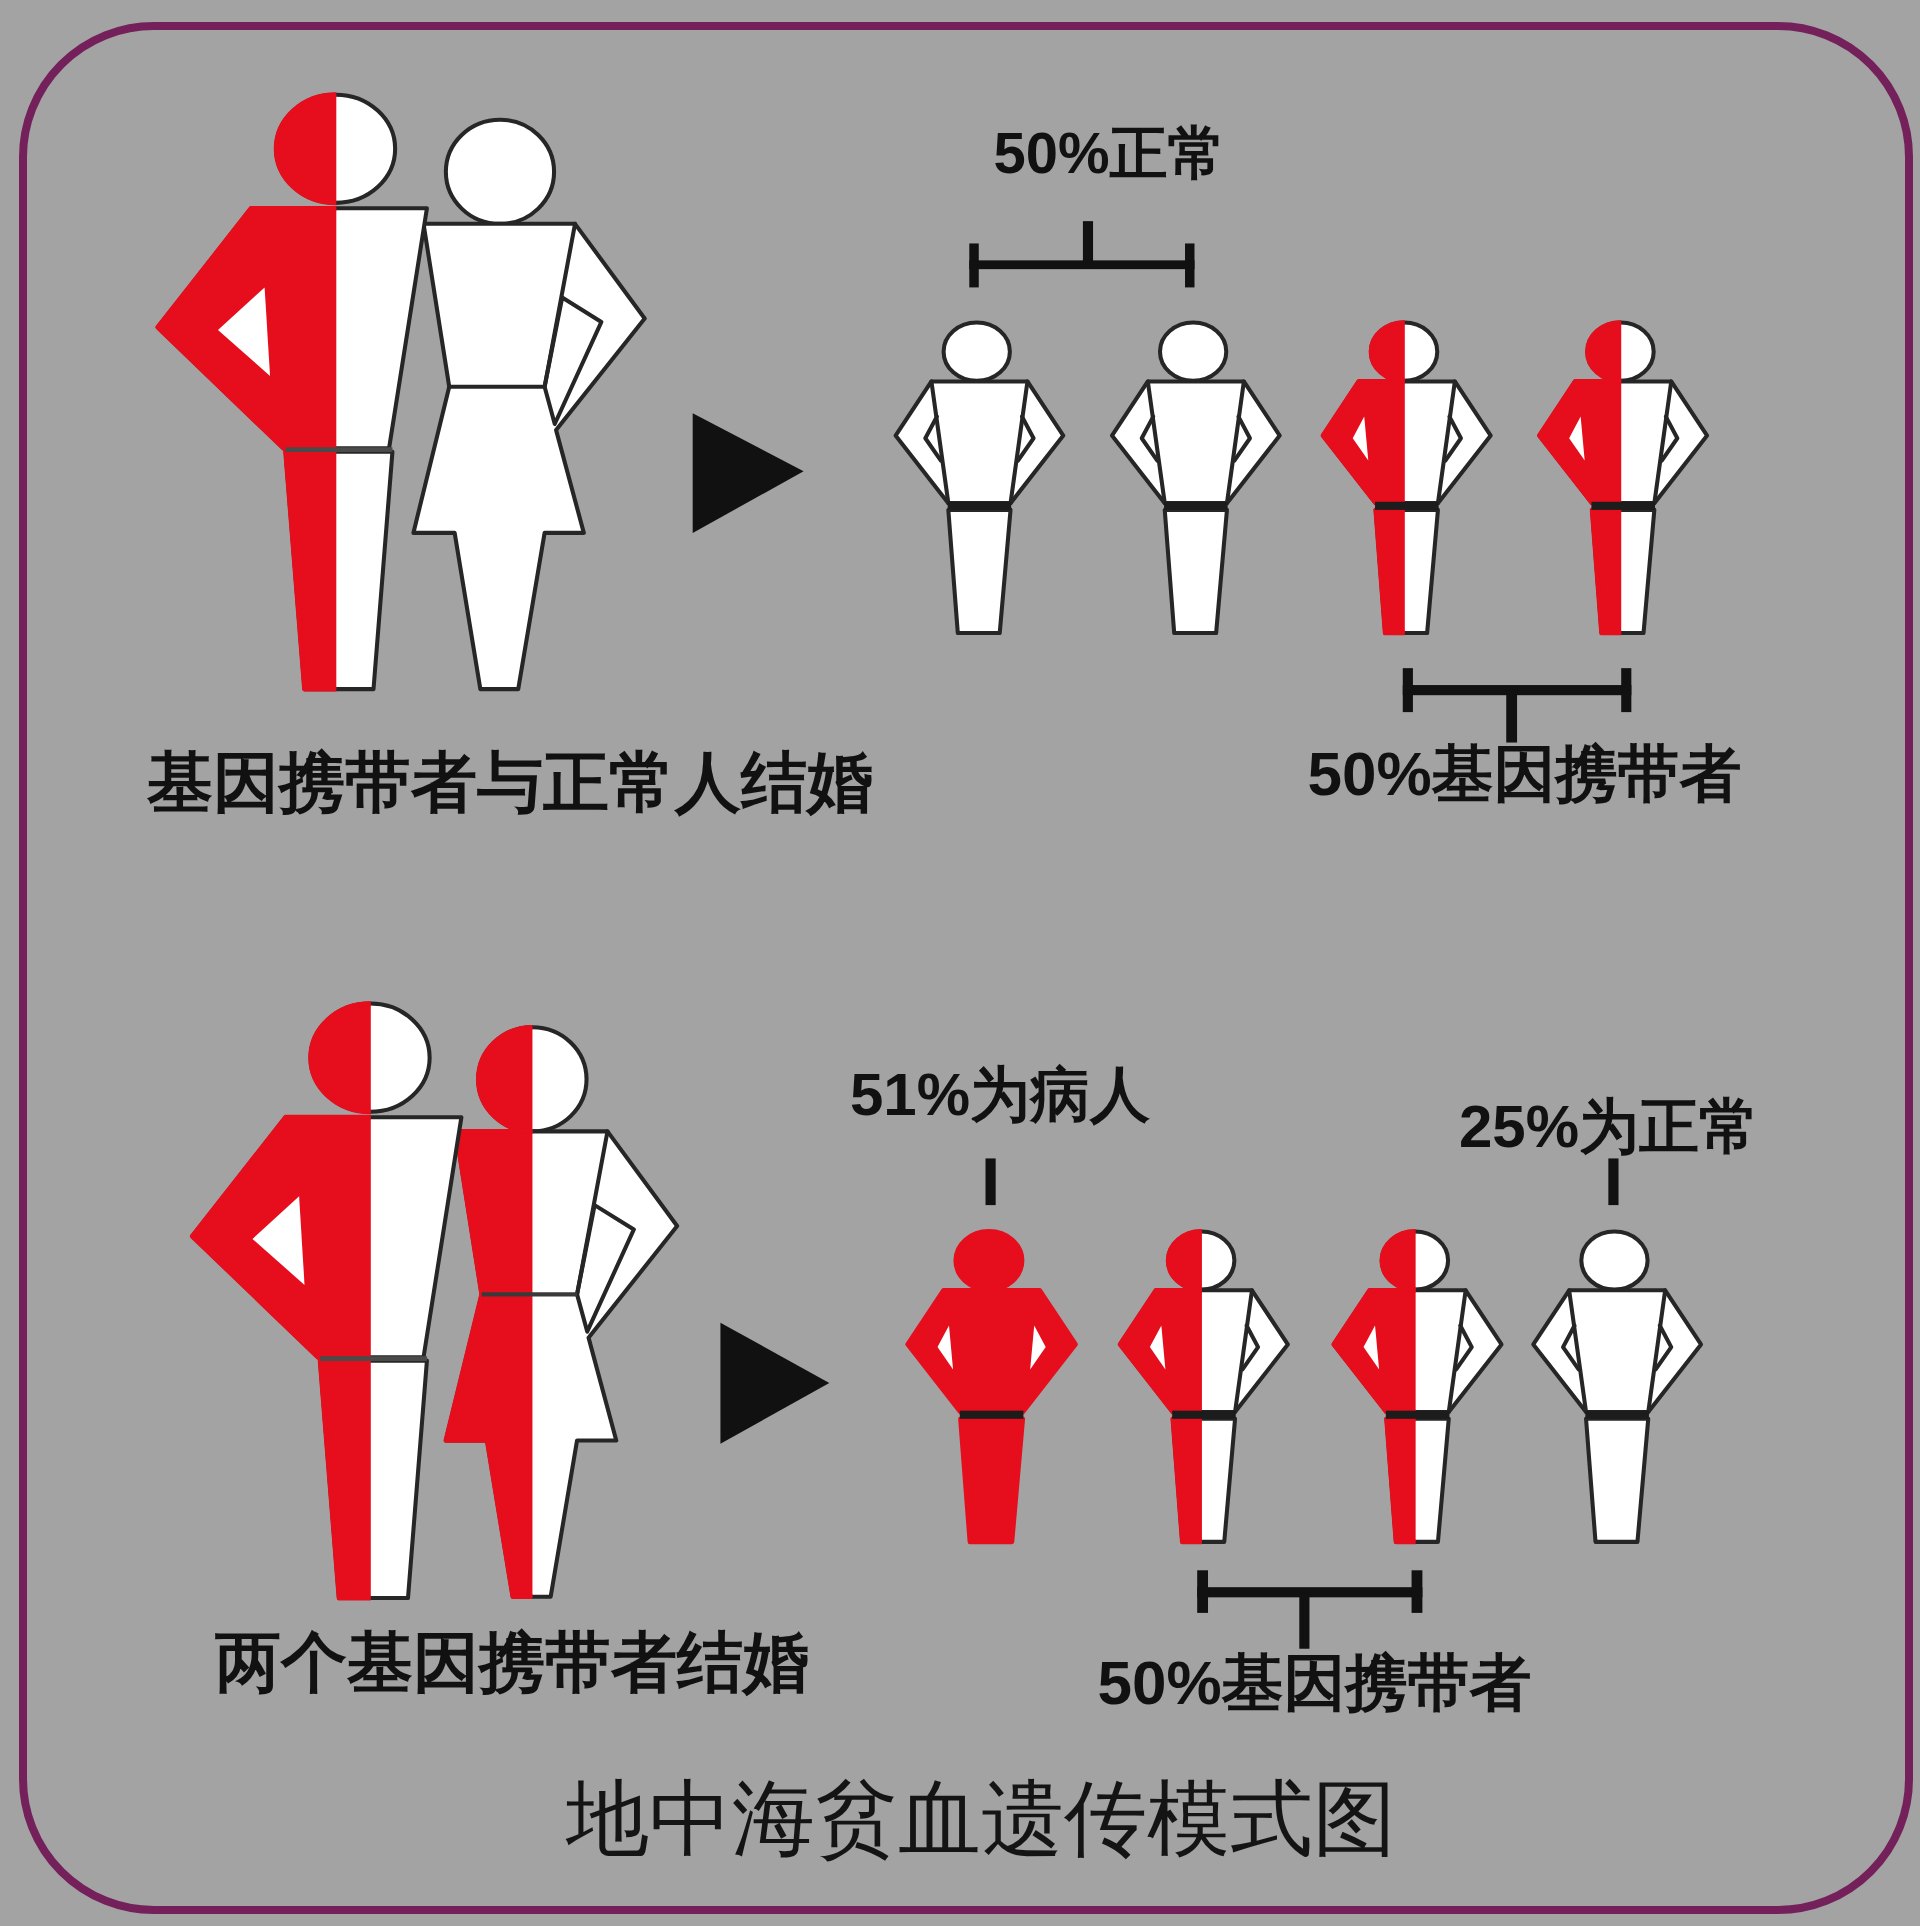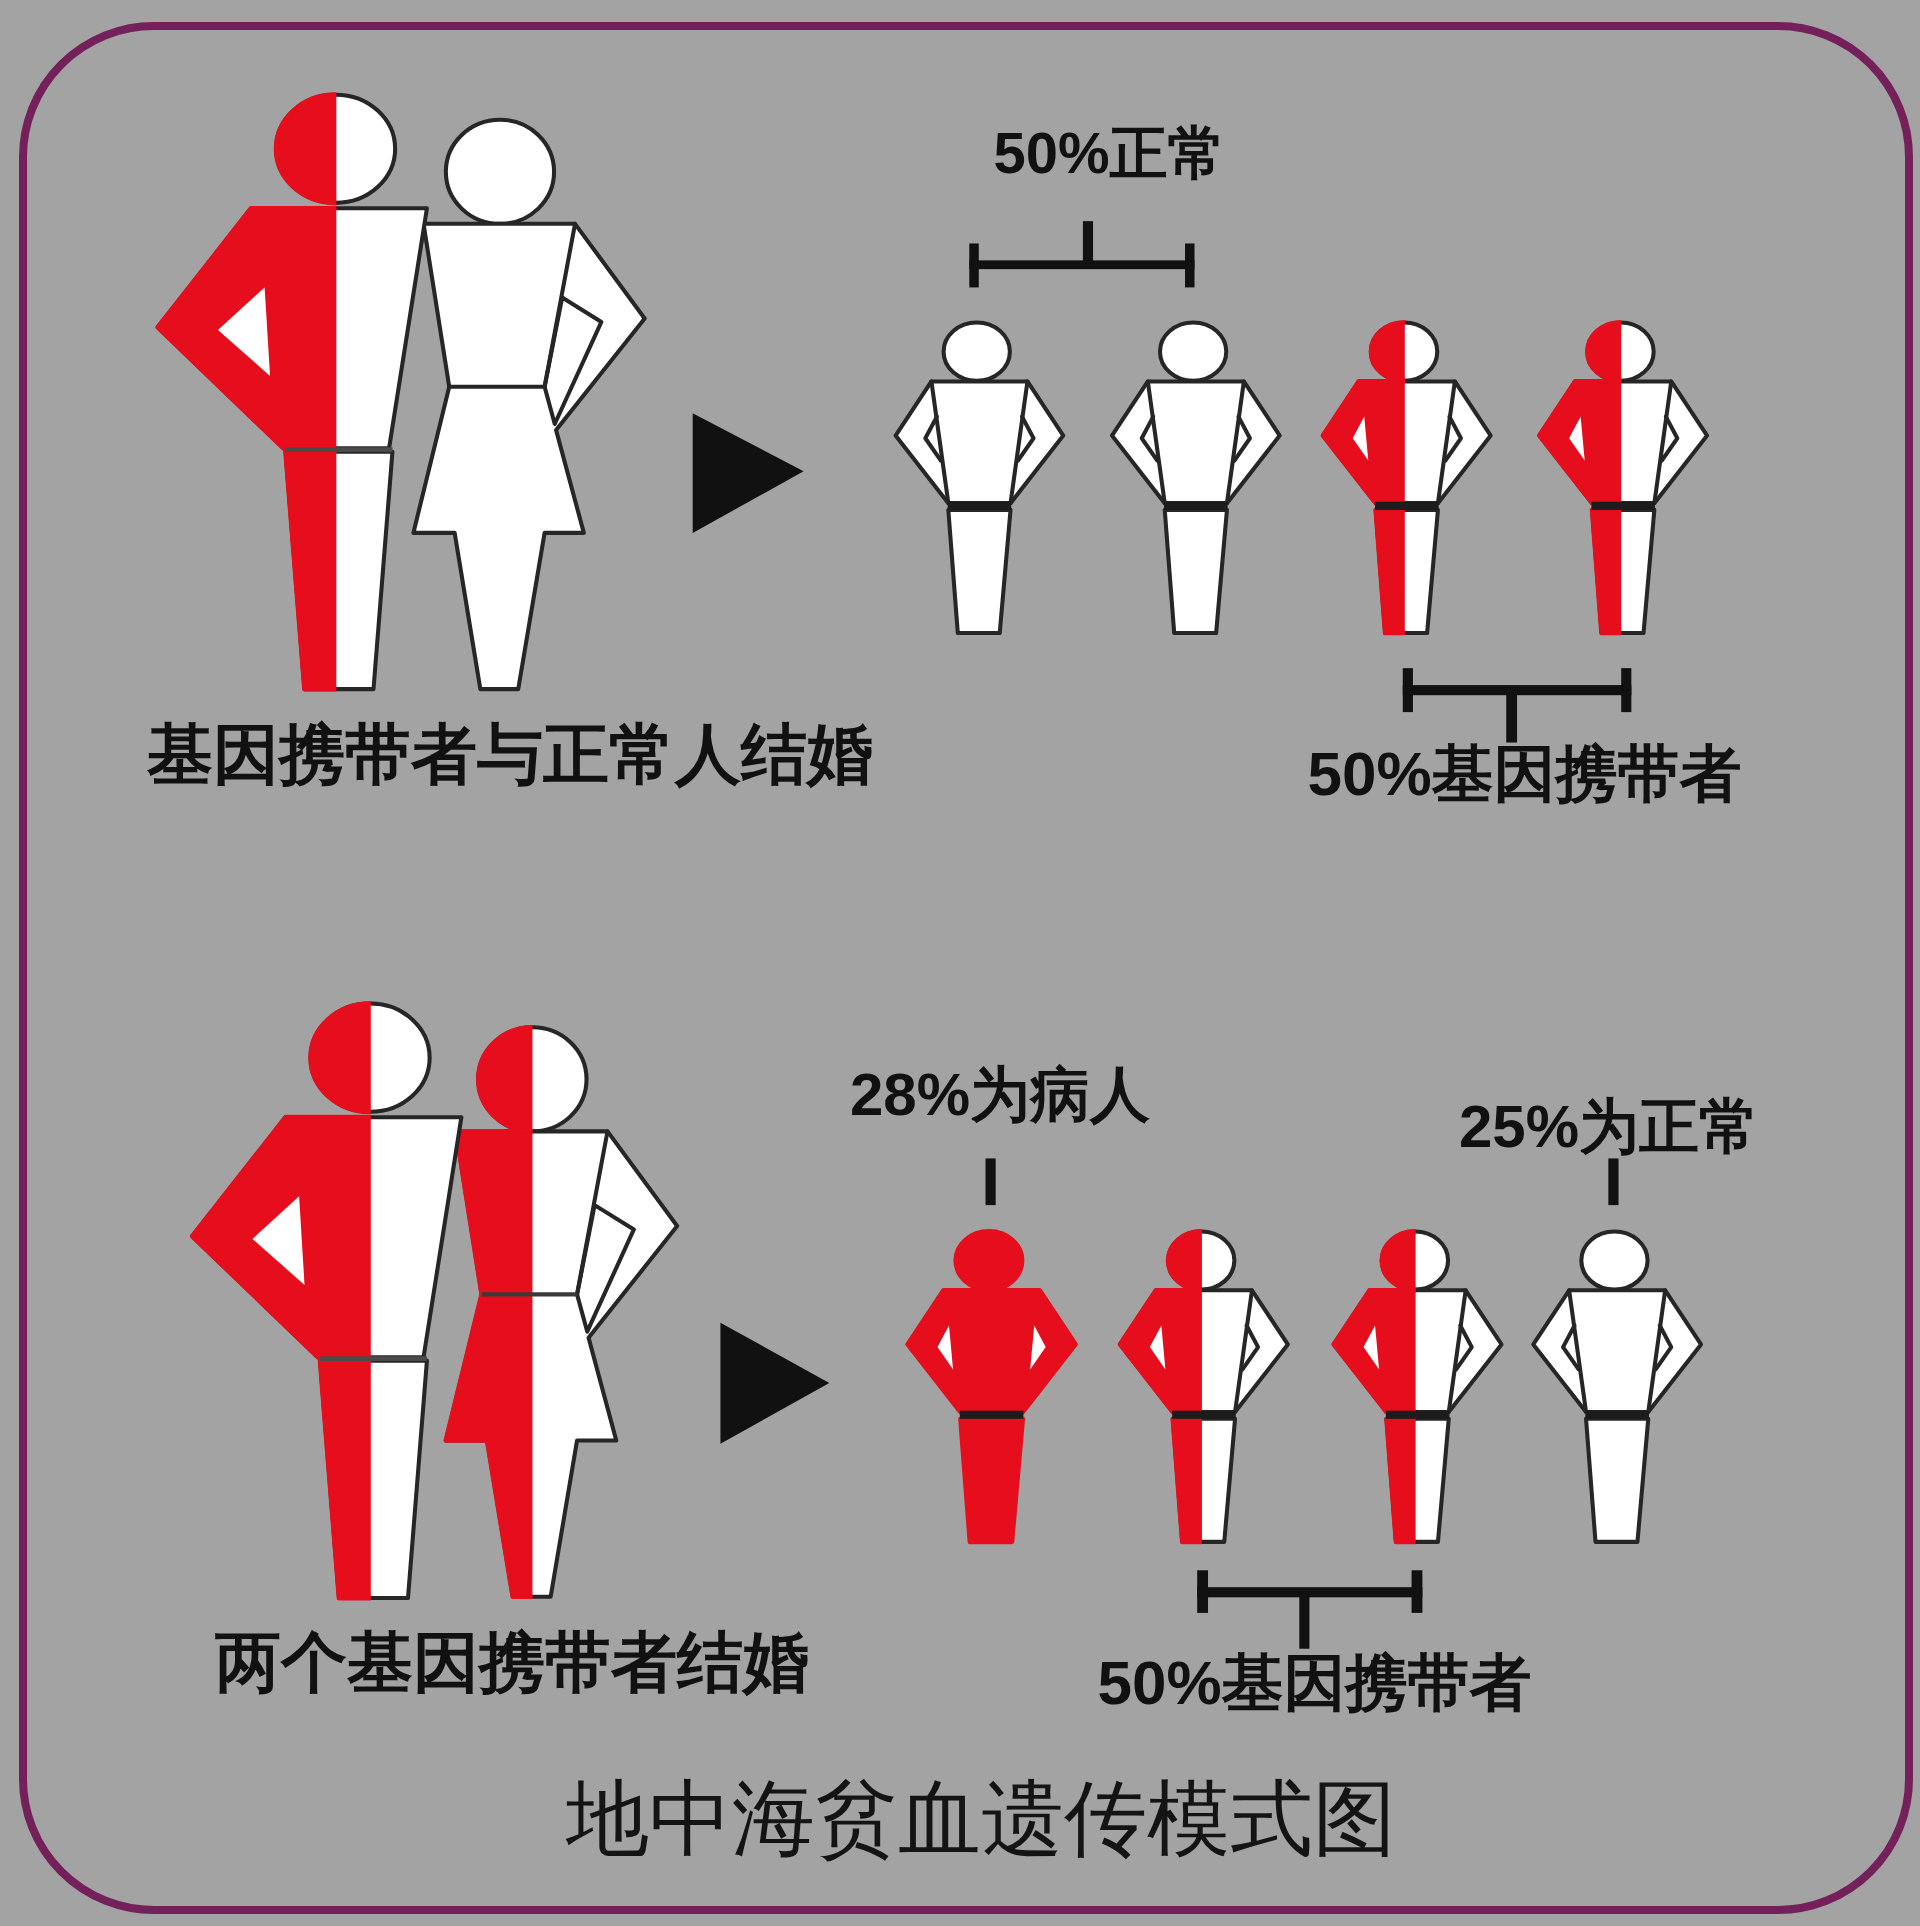--- a/index.html
+++ b/index.html
@@ -188,23 +188,23 @@
       <rect x="1770" y="2322" width="16" height="63"></rect>
       <rect x="2087" y="2322" width="16" height="63"></rect>
       <rect x="1921" y="2355" width="15" height="83"></rect>
     </g>
   </svg>
 
   <div class="label" style="left:954px; top:124px; width:311px; font-size:58px;">50%正常</div>
 
   <div class="label" style="left:1288px; top:743px; width:473px; font-size:62px;">50%基因携带者</div>
 
-  <div class="label caption" style="left:147px; top:721px; font-size:66px;">基因携带者与正常人结婚</div>
-
-  <div class="label" style="left:824px; top:1065px; width:352px; font-size:60px;">28%为病人</div>
+  <div class="label caption" style="left:147px; top:749px; font-size:66px;">基因携带者与正常人结婚</div>
+
+  <div class="label" style="left:824px; top:1065px; width:352px; font-size:60px;">51%为病人</div>
 
   <div class="label" style="left:1433px; top:1097px; width:352px; font-size:60px;">25%为正常</div>
 
   <div class="label" style="left:1078px; top:1652px; width:473px; font-size:62px;">50%基因携带者</div>
 
   <div class="label caption" style="left:202px; top:1629px; font-size:66px;margin-left:13px;">两个基因携带者结婚</div>
 
   <div class="title" style="left:474px; top:1777px; width:1014px; font-size:83px;">地中海贫血遗传模式图</div>
 </div>
 

